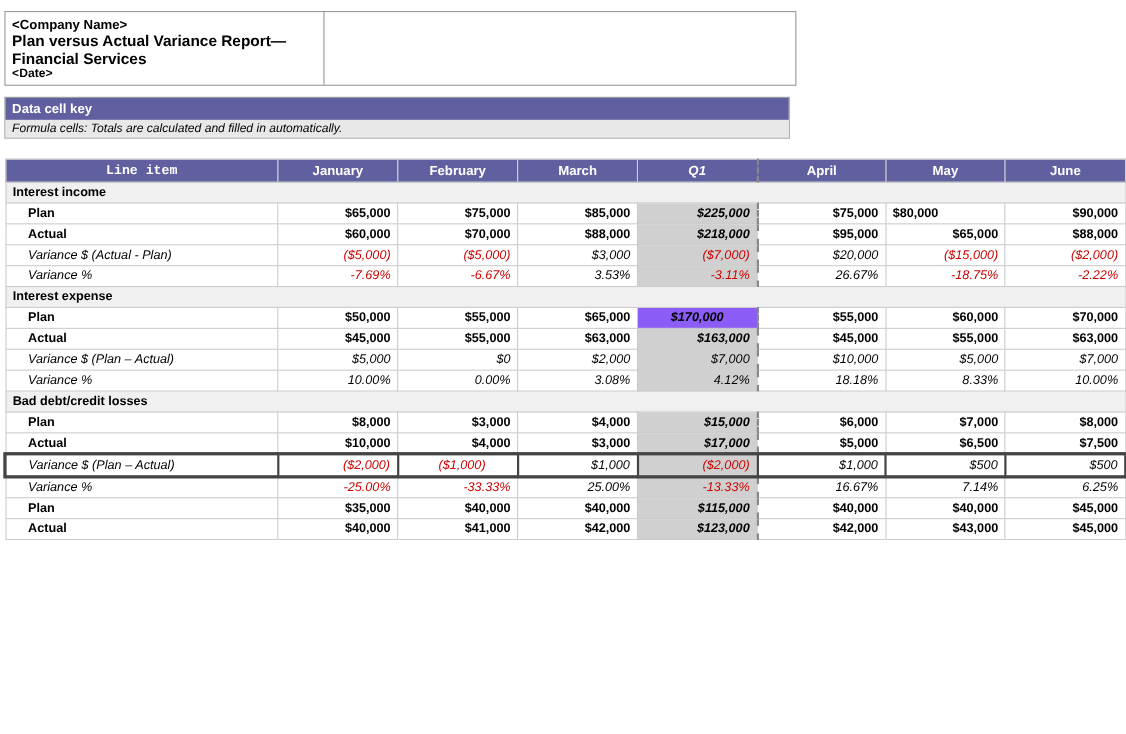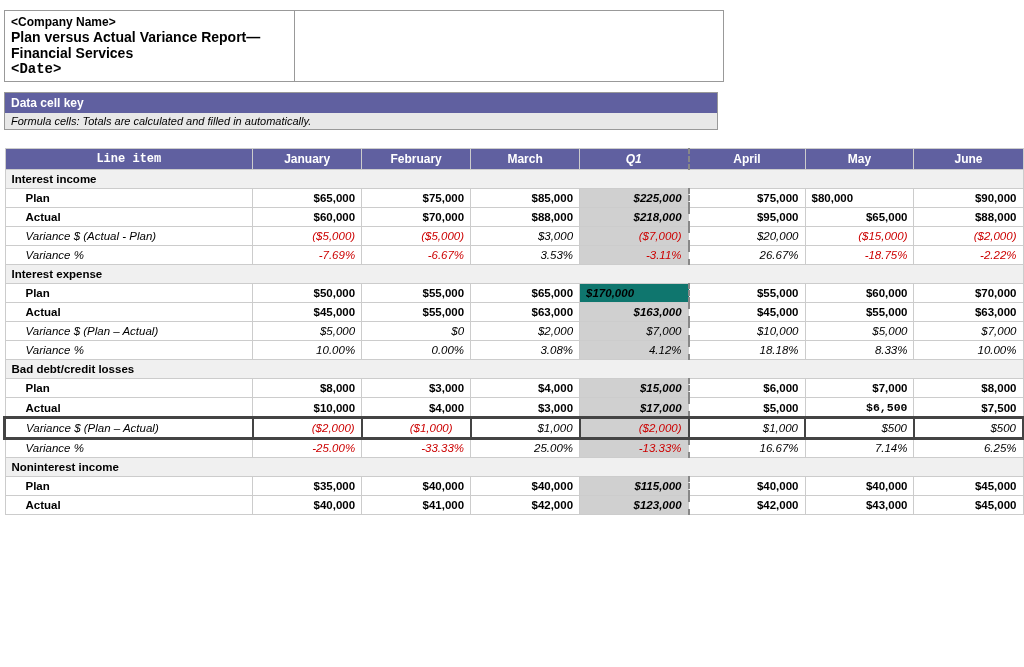--- a/index.html
+++ b/index.html
@@ -28,23 +28,22 @@
     }
     .header-left .company {
       font-size: 12px;
       font-weight: bold;
     }
     .header-left .title {
       font-size: 14px;
       font-weight: bold;
     }
     .header-left .date {
-      font-size: 14px;
-      font-weight: bold;
-      font-family: Liberation Mono, monospace;
+      font-size: 11px;
+      font-weight: bold;
     }
     .header-right {
       flex: 1;
     }
 
     
     .key-section {
       width: 714px;
       margin-left: 4px;
       border: 1px solid #999;
@@ -211,21 +210,21 @@
           <td style="text-align: right; color: rgb(204, 0, 0);">-2.22%</td>
         </tr>
         <tr class="section-header">
           <td colspan="8" style="font-weight: bold; background-color: rgb(240, 240, 240);">Interest expense</td>
         </tr>
         <tr class="plan-row sub-row">
           <td style="padding-left: 20px;">Plan</td>
           <td style="text-align: right;">$50,000</td>
           <td style="text-align: right;">$55,000</td>
           <td style="text-align: right;">$65,000</td>
-          <td style="text-align: left; background-color: #0f766e; font-style: italic;">$170,000</td>
+          <td style="text-align: center; background-color: #8b5cf6; font-style: italic;">$170,000</td>
           <td style="text-align: right; border-left: 2px dashed rgb(136, 136, 136);">$55,000</td>
           <td style="text-align: right;">$60,000</td>
           <td style="text-align: right;">$70,000</td>
         </tr>
         <tr class="actual-row sub-row">
           <td style="padding-left: 20px;">Actual</td>
           <td style="text-align: right;">$45,000</td>
           <td style="text-align: right;">$55,000</td>
           <td style="text-align: right;">$63,000</td>
           <td style="text-align: right; background-color: rgb(208, 208, 208); font-style: italic;">$163,000</td>
@@ -266,46 +265,43 @@
           <td style="text-align: right;">$7,000</td>
           <td style="text-align: right;">$8,000</td>
         </tr>
         <tr class="actual-row sub-row">
           <td style="padding-left: 20px;">Actual</td>
           <td style="text-align: right;">$10,000</td>
           <td style="text-align: right;">$4,000</td>
           <td style="text-align: right;">$3,000</td>
           <td style="text-align: right; background-color: rgb(208, 208, 208); font-style: italic;">$17,000</td>
           <td style="text-align: right; border-left: 2px dashed rgb(136, 136, 136);">$5,000</td>
-          <td style="text-align: right; font-family: Liberation Mono, monospace;">$6,500</td>
+          <td style="text-align: right;">$6,500</td>
           <td style="text-align: right;">$7,500</td>
         </tr>
         <tr class="variance-dollar-row sub-row" style="outline: rgb(68, 68, 68) solid 2px;">
           <td style="padding-left: 20px; border: 2px solid rgb(68, 68, 68);">Variance $ (Plan – Actual)</td>
           <td style="text-align: right; color: rgb(204, 0, 0); border: 2px solid rgb(68, 68, 68);">($2,000)</td>
-          <td style="text-align: center; color: rgb(204, 0, 0); border: 2px solid rgb(68, 68, 68); padding-left: 36px;">($1,000)</td>
+          <td style="text-align: left; color: rgb(204, 0, 0); border: 2px solid rgb(68, 68, 68); padding-left: 36px;">($1,000)</td>
           <td style="text-align: right; border: 2px solid rgb(68, 68, 68);">$1,000</td>
           <td style="text-align: right; background-color: rgb(208, 208, 208); font-style: italic; color: rgb(204, 0, 0); border: 2px solid rgb(68, 68, 68);">($2,000)</td>
           <td style="text-align: right; border-width: 2px; border-style: solid solid solid dashed; border-color: rgb(68, 68, 68) rgb(68, 68, 68) rgb(68, 68, 68) rgb(136, 136, 136); border-image: initial;">$1,000</td>
           <td style="text-align: right; border: 2px solid rgb(68, 68, 68);">$500</td>
           <td style="text-align: right; border: 2px solid rgb(68, 68, 68);">$500</td>
         </tr>
         <tr class="variance-pct-row sub-row">
           <td style="padding-left: 20px;">Variance %</td>
           <td style="text-align: right; color: rgb(204, 0, 0);">-25.00%</td>
           <td style="text-align: right; color: rgb(204, 0, 0);">-33.33%</td>
           <td style="text-align: right;">25.00%</td>
           <td style="text-align: right; background-color: rgb(208, 208, 208); font-style: italic; color: rgb(204, 0, 0);">-13.33%</td>
           <td style="text-align: right; border-left: 2px dashed rgb(136, 136, 136);">16.67%</td>
           <td style="text-align: right;">7.14%</td>
           <td style="text-align: right;">6.25%</td>
         </tr>
-        <tr class="section-header">
-          <td colspan="8" style="font-weight: bold; background-color: rgb(240, 240, 240);">Noninterest income</td>
-        </tr>
         <tr class="plan-row sub-row">
           <td style="padding-left: 20px;">Plan</td>
           <td style="text-align: right;">$35,000</td>
           <td style="text-align: right;">$40,000</td>
           <td style="text-align: right;">$40,000</td>
           <td style="text-align: right; background-color: rgb(208, 208, 208); font-style: italic;">$115,000</td>
           <td style="text-align: right; border-left: 2px dashed rgb(136, 136, 136);">$40,000</td>
           <td style="text-align: right;">$40,000</td>
           <td style="text-align: right;">$45,000</td>
         </tr>

